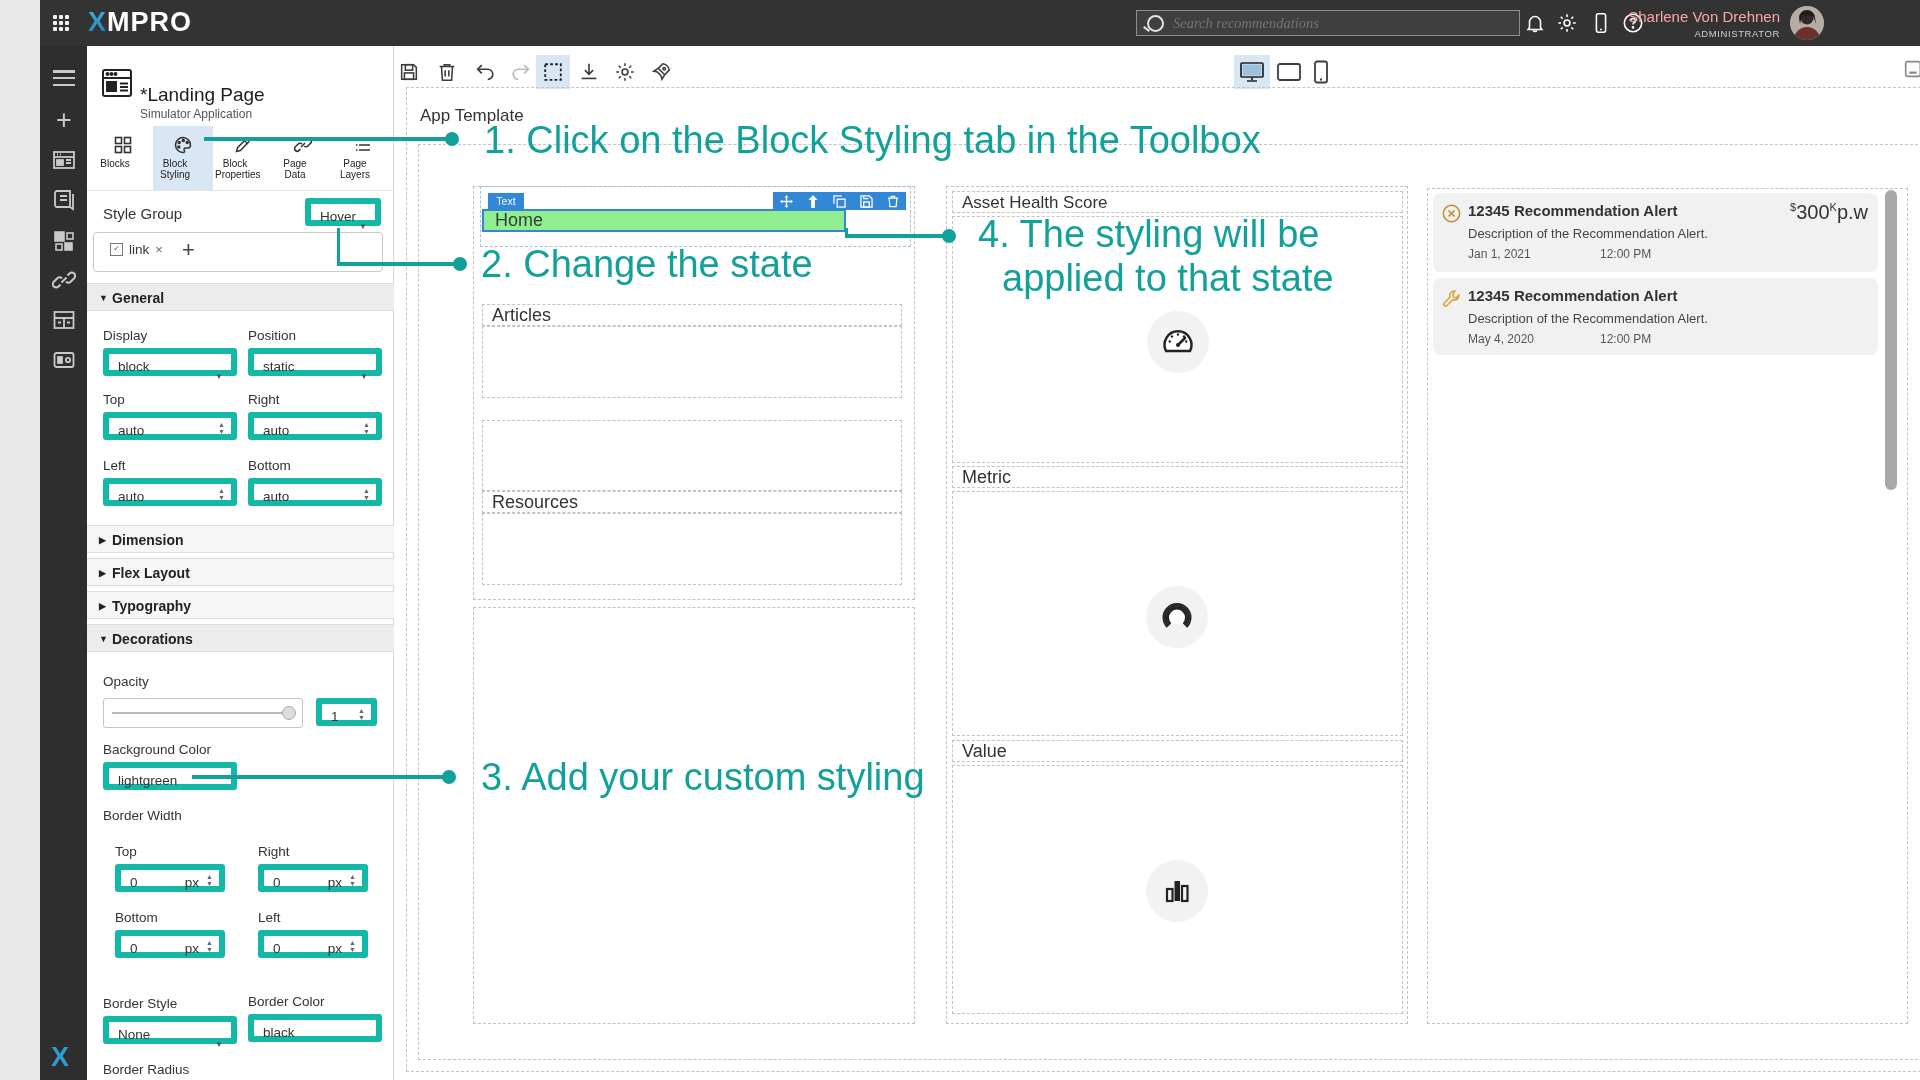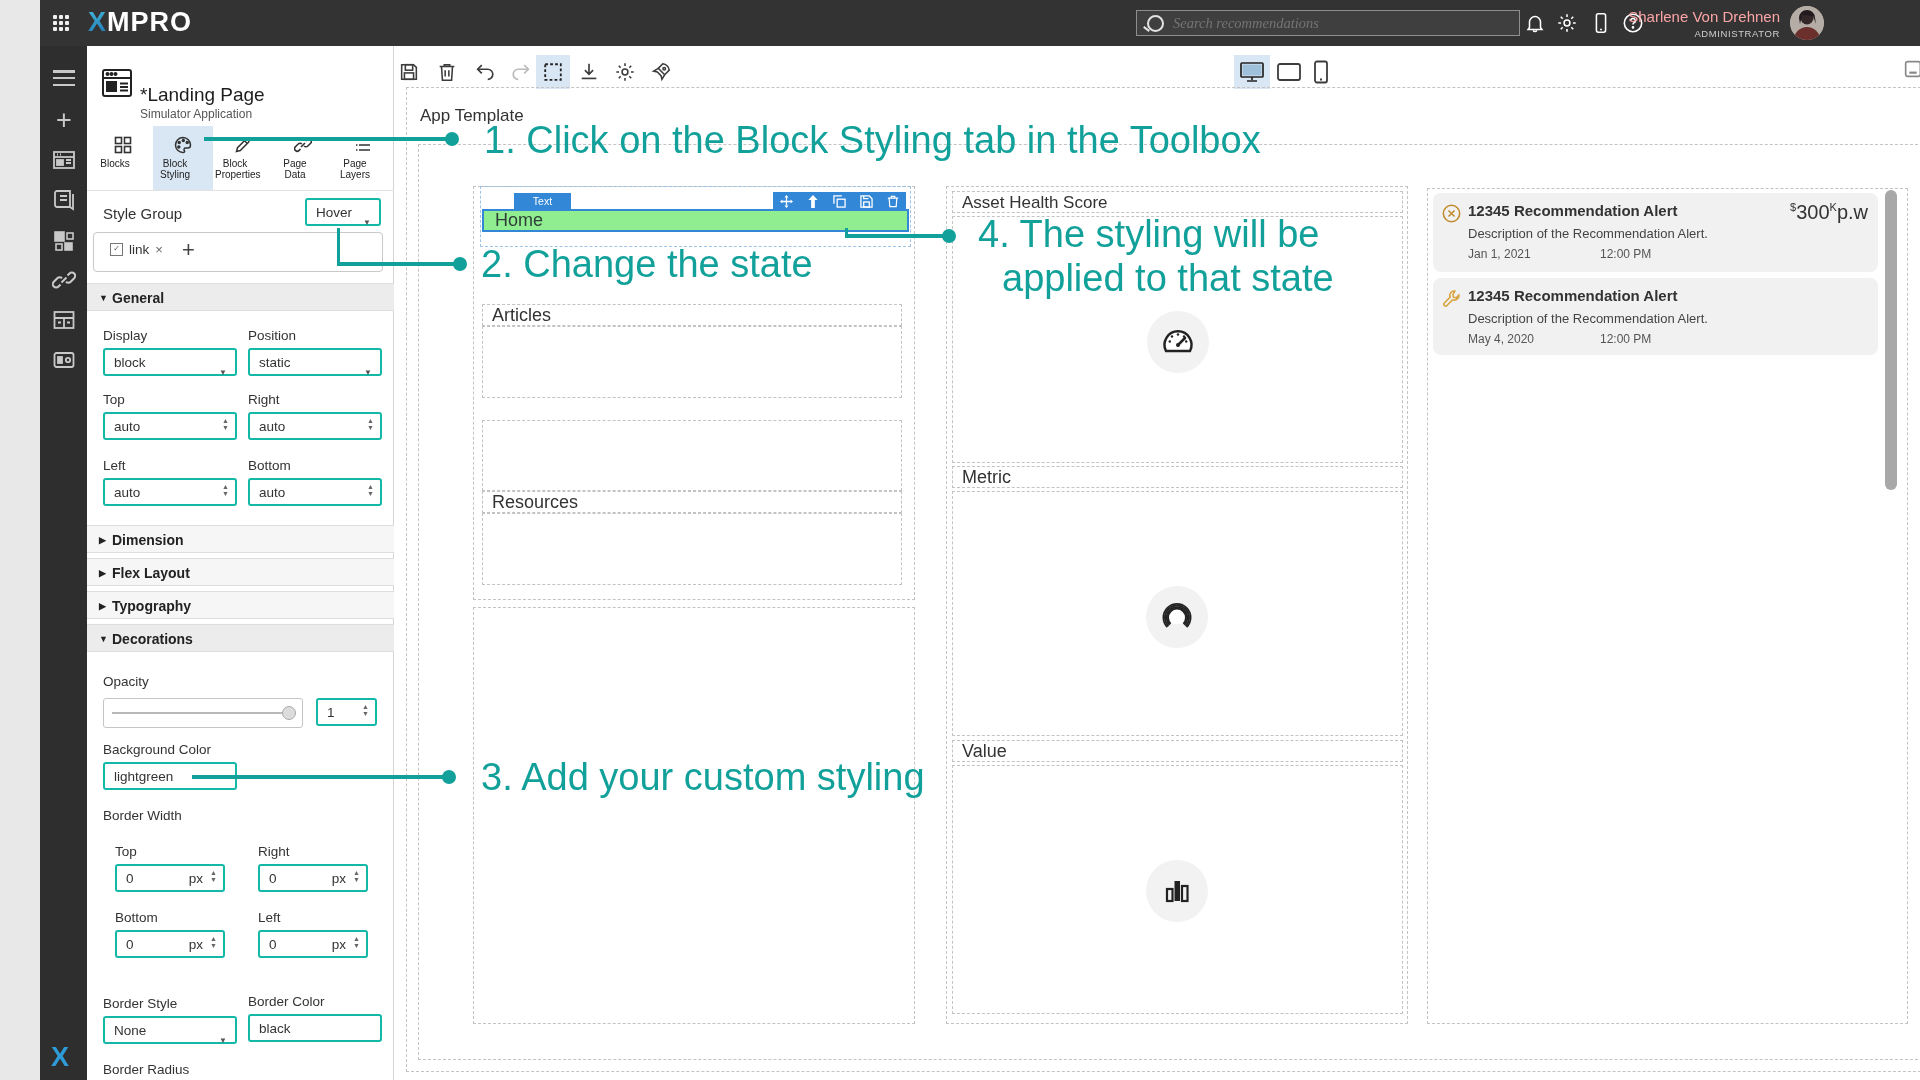--- a/index.html
+++ b/index.html
@@ -40,21 +40,21 @@
   .panel{position:absolute;left:47px;top:46px;width:307px;height:1034px;background:#fff;
     border-right:1px solid #d5d5d5;box-sizing:border-box;}
   .panel-title{position:absolute;left:53px;top:38px;font-size:19px;color:#1c1c1c;}
   .panel-sub{position:absolute;left:53px;top:61px;font-size:12px;color:#555;}
   .tabs{position:absolute;left:0;top:80px;width:307px;height:64px;border-bottom:1px solid #e2e2e2;}
   .tab{position:absolute;top:0;width:60px;height:64px;text-align:center;cursor:pointer;}
   .tab.sel{background:#d9e7f4;}
   .tab .tlabel{position:absolute;top:32px;left:2px;right:18px;font-size:10px;line-height:11px;color:#222;text-align:center;}
   .tab .ticon{position:absolute;top:10px;left:0;right:0;display:flex;justify-content:center;}
   .flabel{position:absolute;font-size:13.5px;color:#333;}
-  .inpt{position:absolute;height:28px;border:2px solid #14b8a6;border-radius:3px;background:#fff;
+  .inpt{position:absolute;height:28px;border:6px solid #14b8a6;border-radius:3px;background:#fff;
     font-size:13.5px;color:#333;line-height:26px;padding-left:9px;box-sizing:border-box;}
   .caret{position:absolute;right:8px;top:10px;font-size:8px;color:#555;}
   .stepper{position:absolute;right:6px;top:3px;font-size:7px;color:#666;line-height:7px;text-align:center;}
   .sechead{position:absolute;left:0;width:307px;height:28px;background:#f6f6f6;
     border-top:1px solid #ddd;border-bottom:1px solid #ddd;font-size:14px;font-weight:bold;
     color:#222;line-height:28px;box-sizing:border-box;padding-left:25px;}
   .sechead.open{background:#ececec;}
   .sechead .arr{position:absolute;left:12px;font-size:9px;top:0;}
   .chipbox{position:absolute;left:6px;top:186px;width:288px;height:38px;border:1px solid #c9c9c9;border-radius:4px;}
   .chip{position:absolute;left:16px;top:9px;font-size:13.5px;color:#333;display:flex;align-items:center;gap:6px;}
@@ -73,25 +73,25 @@
   .gcirc{position:absolute;width:62px;height:62px;border-radius:50%;background:#f2f2f2;
     display:flex;align-items:center;justify-content:center;}
   .card{position:absolute;left:1393px;width:445px;background:#f1f1f1;border-radius:8px;}
   .card .ct{position:absolute;left:35px;top:9px;font-size:15px;font-weight:bold;color:#333;}
   .card .cd{position:absolute;left:35px;top:33px;font-size:13px;color:#444;}
   .card .cdate{position:absolute;left:35px;top:54px;font-size:12px;color:#555;}
   .card .ctime{position:absolute;left:167px;top:54px;font-size:12px;color:#555;}
   .card .cval{position:absolute;right:10px;top:8px;font-size:20px;color:#333;}
   .card .cval sup{font-size:11px;}
   .blue{background:#3287d6;}
-  .texttag{position:absolute;left:474px;top:193px;width:57px;height:17px;color:#fff;font-size:10.5px;
+  .texttag{position:absolute;left:448px;top:193px;width:36px;height:17px;color:#fff;font-size:10.5px;
     text-align:center;line-height:17px;}
   .btoolbar{position:absolute;left:733px;top:192px;width:133px;height:18px;display:flex;
     align-items:center;justify-content:space-around;}
-  .homebar{position:absolute;left:442px;top:209px;width:427px;height:23px;border:2px solid #3287d6;
+  .homebar{position:absolute;left:442px;top:209px;width:364px;height:23px;border:2px solid #3287d6;
     box-sizing:border-box;font-size:18px;color:#2f3e38;line-height:19px;padding-left:11px;}
   .winctl{position:absolute;top:58px;color:#888;}
 
   
   .aline{position:absolute;background:#12a19a;z-index:60;}
   .adot{position:absolute;width:14px;height:14px;border-radius:50%;background:#12a19a;z-index:60;}
   .antxt{position:absolute;font-size:38px;color:#12a19a;white-space:nowrap;z-index:60;line-height:44px;}
 </style>
 </head>
 <body>

